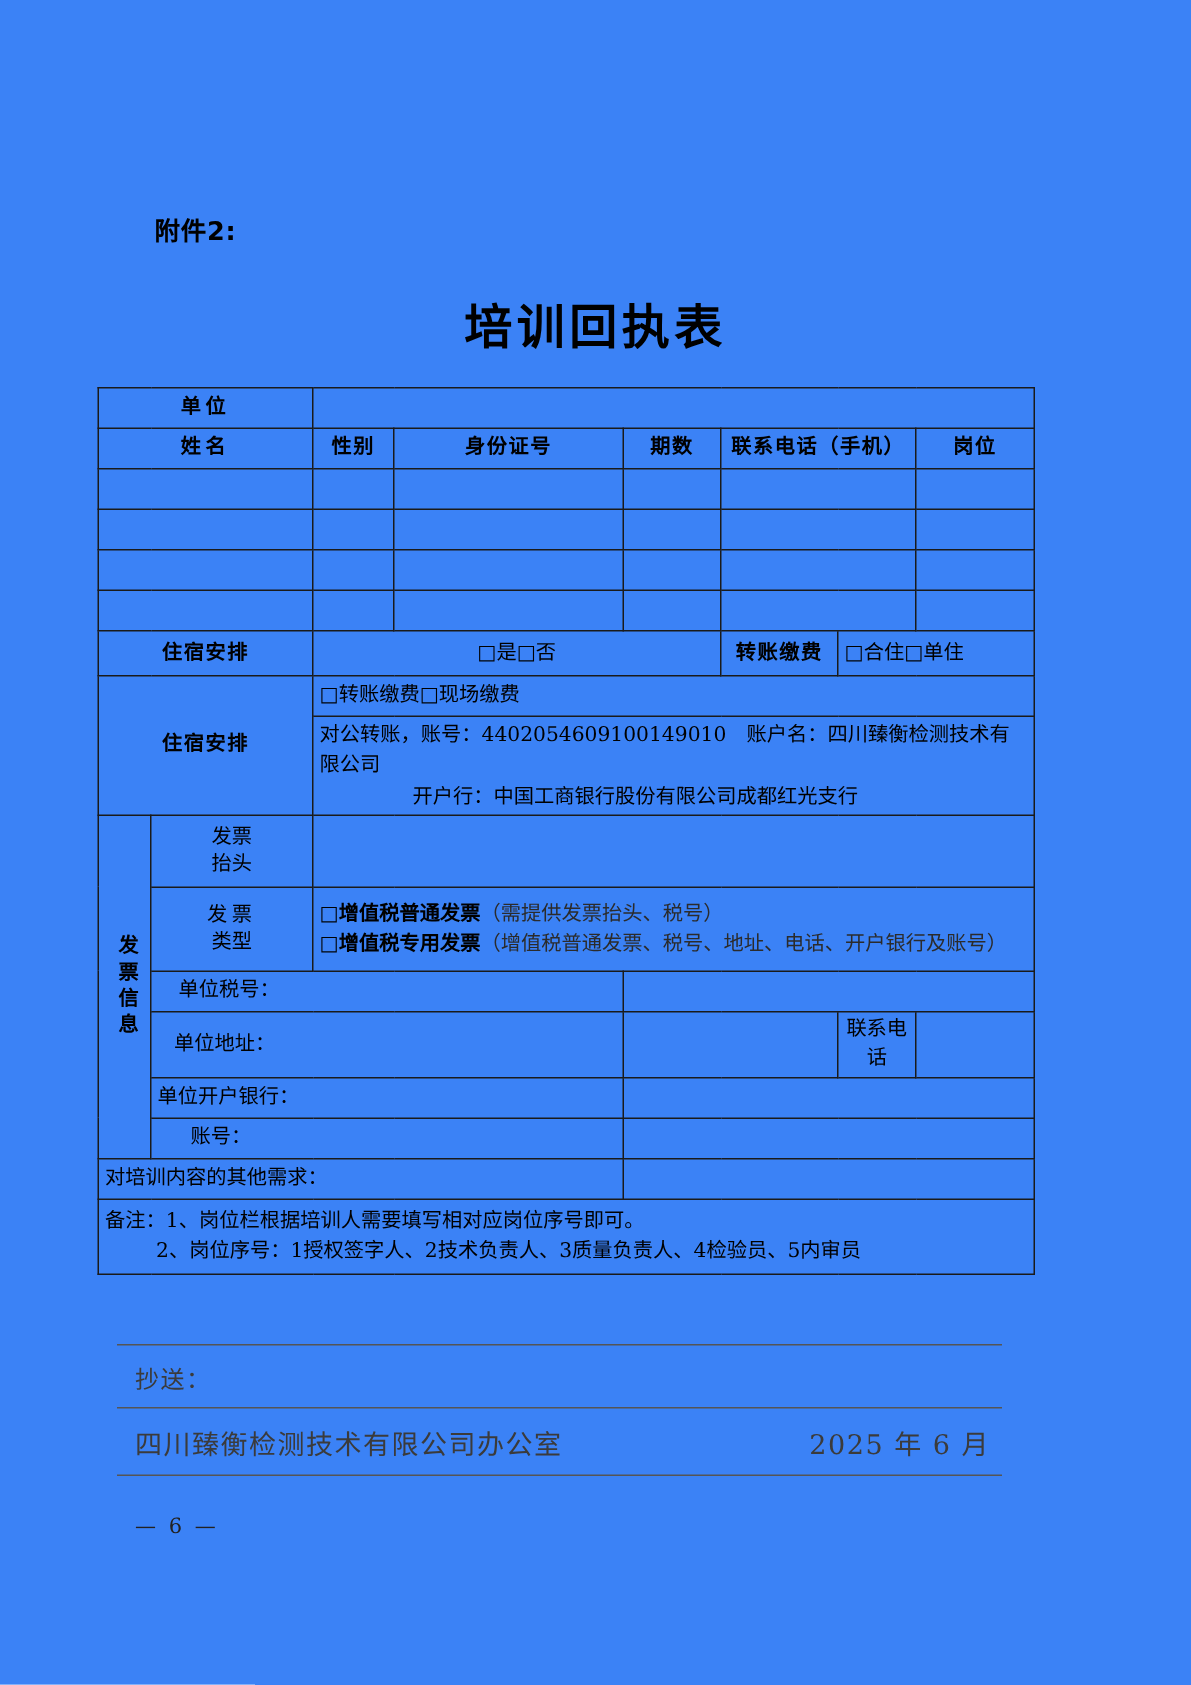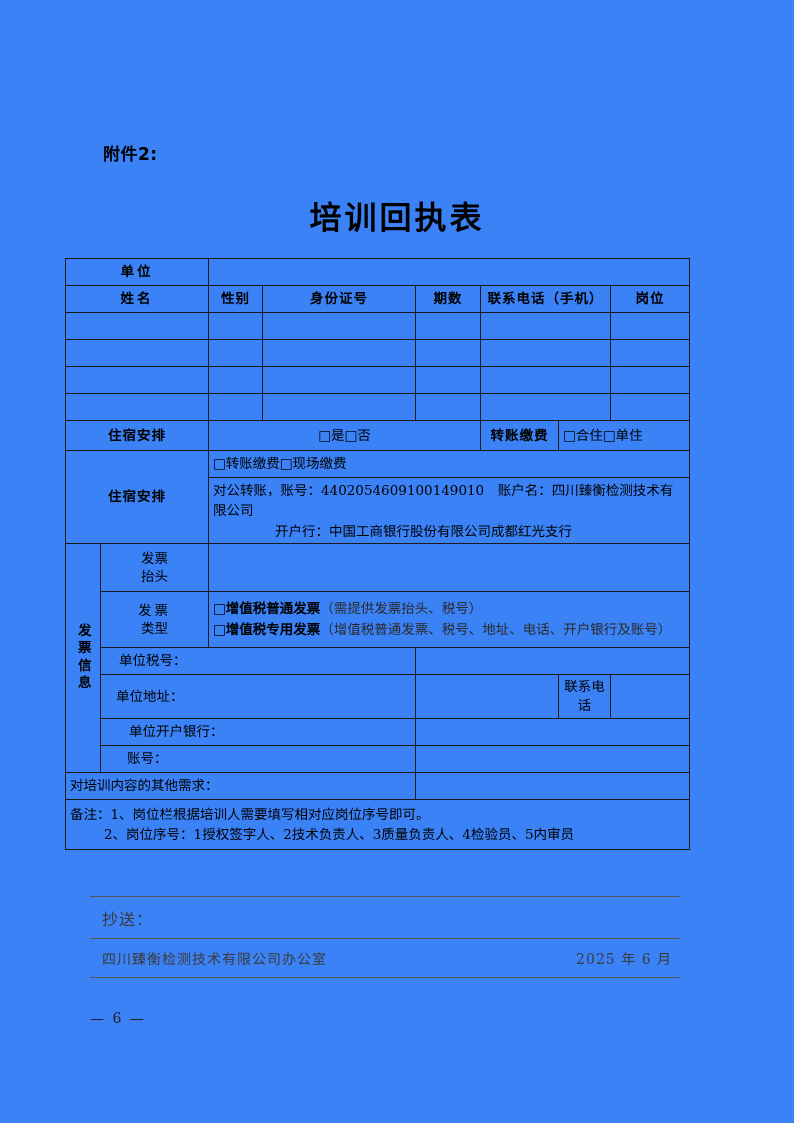--- a/index.html
+++ b/index.html
@@ -98,49 +98,49 @@
   .two-line {
     display: block;
     text-align: center;
     font-weight: normal;
     line-height: 1.35;
     font-size: 13.5px;
   }
   .two-line span { display: block; }
   .sp-wide { letter-spacing: 3px; }
   .opt-strong { font-weight: bold; }
-  .opt-note { font-weight: normal; color: #2b2b2b; font-family: Liberation Serif, serif; }
+  .opt-note { font-weight: normal; color: #2b2b2b; }
   .pay-line { display: block; line-height: 1.5; }
   .notes { line-height: 1.6; padding: 4px 6px; }
   .notes .n2 { padding-left: 34px; display: block; }
   .need-label { padding-left: 6px; }
 
   
   .footer {
     position: absolute;
-    left: 90px;
+    left: 78px;
     top: 896px;
     width: 590px;
   }
   .footer .rule {
     border-top: 1.5px solid #555;
     width: 100%;
   }
   .footer .cc {
     font-size: 16px;
     padding: 9px 6px 8px 12px;
     letter-spacing: 1px;
     color: #3b3b3b;
   }
   .footer .issuer-row {
     display: flex;
     justify-content: space-between;
     align-items: baseline;
     padding: 9px 8px 9px 12px;
-    font-size: 14px;
+    font-size: 18px;
     letter-spacing: 1px;
     color: #3b3b3b;
   }
   .page-num {
     position: absolute;
     left: 90px;
     top: 1010px;
     font-size: 14px;
     letter-spacing: 2px;
     color: #222;
@@ -271,21 +271,21 @@
       </tr>
 
       <tr style="height:27px">
         <td colspan="4" class="c-left" style="padding-left:15px">单位地址：</td>
         <td colspan="2" class="c-left"></td>
         <td class="c-center">联系电话</td>
         <td class="c-left"></td>
       </tr>
 
       <tr style="height:27px">
-        <td colspan="4" class="c-left" style="padding-left:28px">单位开户银行：</td>
+        <td colspan="4" class="c-left" style="padding-left:4px">单位开户银行：</td>
         <td colspan="4" class="c-left"></td>
       </tr>
 
       <tr style="height:27px">
         <td colspan="4" class="c-left" style="padding-left:26px">账号：</td>
         <td colspan="4" class="c-left"></td>
       </tr>
 
       <tr style="height:26px">
         <td colspan="5" class="c-left need-label">对培训内容的其他需求：</td>

